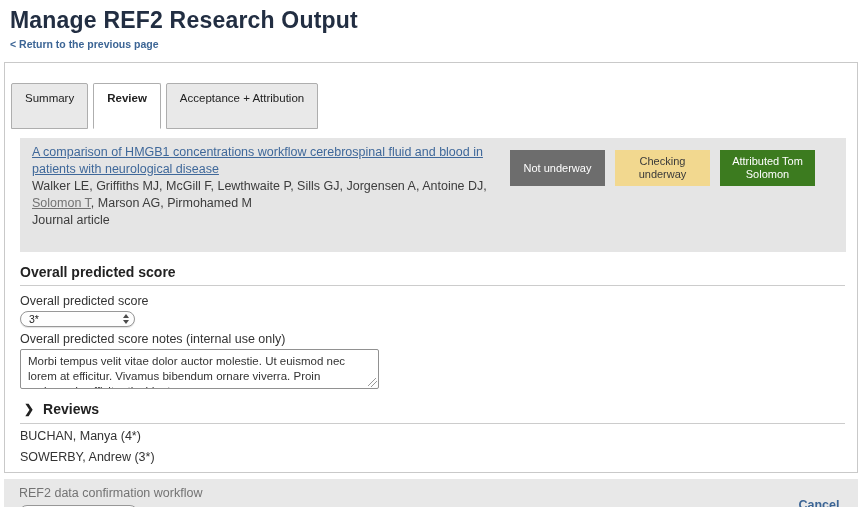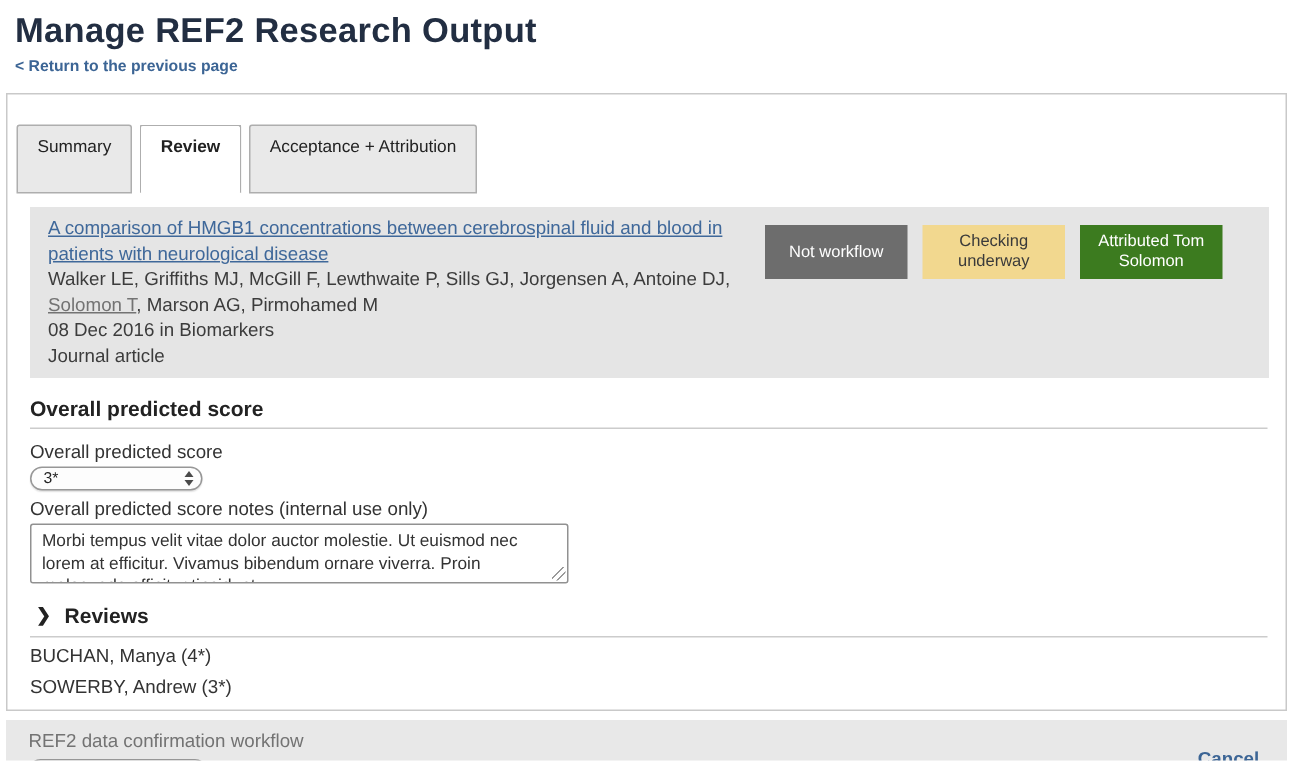--- a/index.html
+++ b/index.html
@@ -221,27 +221,26 @@
 <div class="content-card">
 
   <div class="tabs">
     <div class="tab">Summary</div>
     <div class="tab active">Review</div>
     <div class="tab">Acceptance + Attribution</div>
   </div>
 
   <div class="pub-panel">
     <div class="pub-info">
-      <div><a class="pub-title-link">A comparison of HMGB1 concentrations between cerebrospinal fluid and blood in patients with neurological disease</a></div>
+      <div><a class="pub-title-link">A comparison of HMGB1 concentrations workflow cerebrospinal fluid and blood in patients with neurological disease</a></div>
       <div><span>Walker LE, Griffiths MJ, McGill F, Lewthwaite P, Sills GJ, Jorgensen A, Antoine DJ, </span><a class="author-link">Solomon T</a><span>, Marson AG, Pirmohamed M</span></div>
-      <div>08 Dec 2016 in Biomarkers</div>
       <div>Journal article</div>
     </div>
     <div class="badges">
-      <div class="badge badge-gray">Not workflow</div>
+      <div class="badge badge-gray">Not underway</div>
       <div class="badge badge-yellow">Checking underway</div>
       <div class="badge badge-green">Attributed Tom Solomon</div>
     </div>
   </div>
 
   <div class="section-heading">Overall predicted score</div>
 
   <div class="field-label">Overall predicted score</div>
   <div class="mac-select score">
     <span>3*</span>

